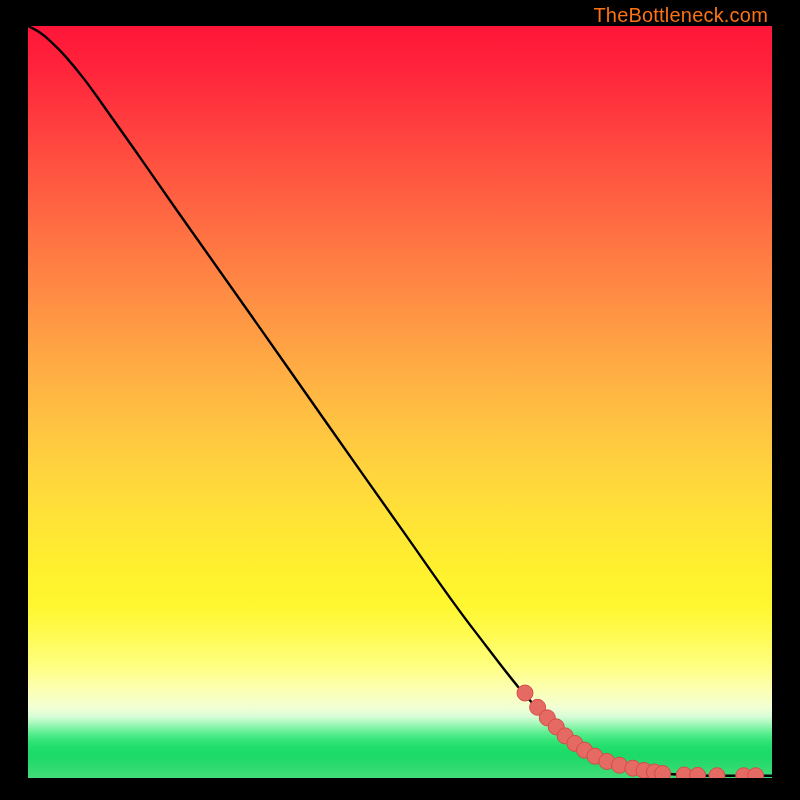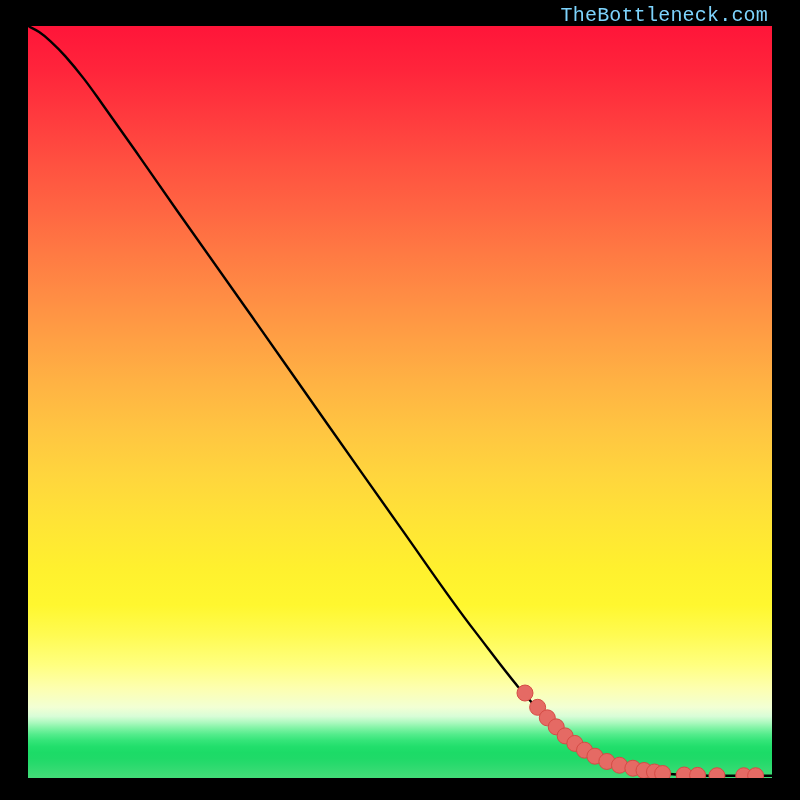--- a/index.html
+++ b/index.html
@@ -22,23 +22,23 @@
     position: absolute;
     left: 0;
     top: 0;
     width: 100%;
     height: 100%;
   }
   .attribution {
     position: absolute;
     top: 4px;
     right: 32px;
-    font-family: Liberation Mono, monospace;
+    font-family: Liberation Sans, sans-serif;
     font-size: 20px;
-    color: #7dd3fc;
+    color: #f97316;
     letter-spacing: 0.2px;
   }
   svg.plot {
     position: absolute;
     left: 0;
     top: 0;
   }
 </style>
 </head>
 <body>

